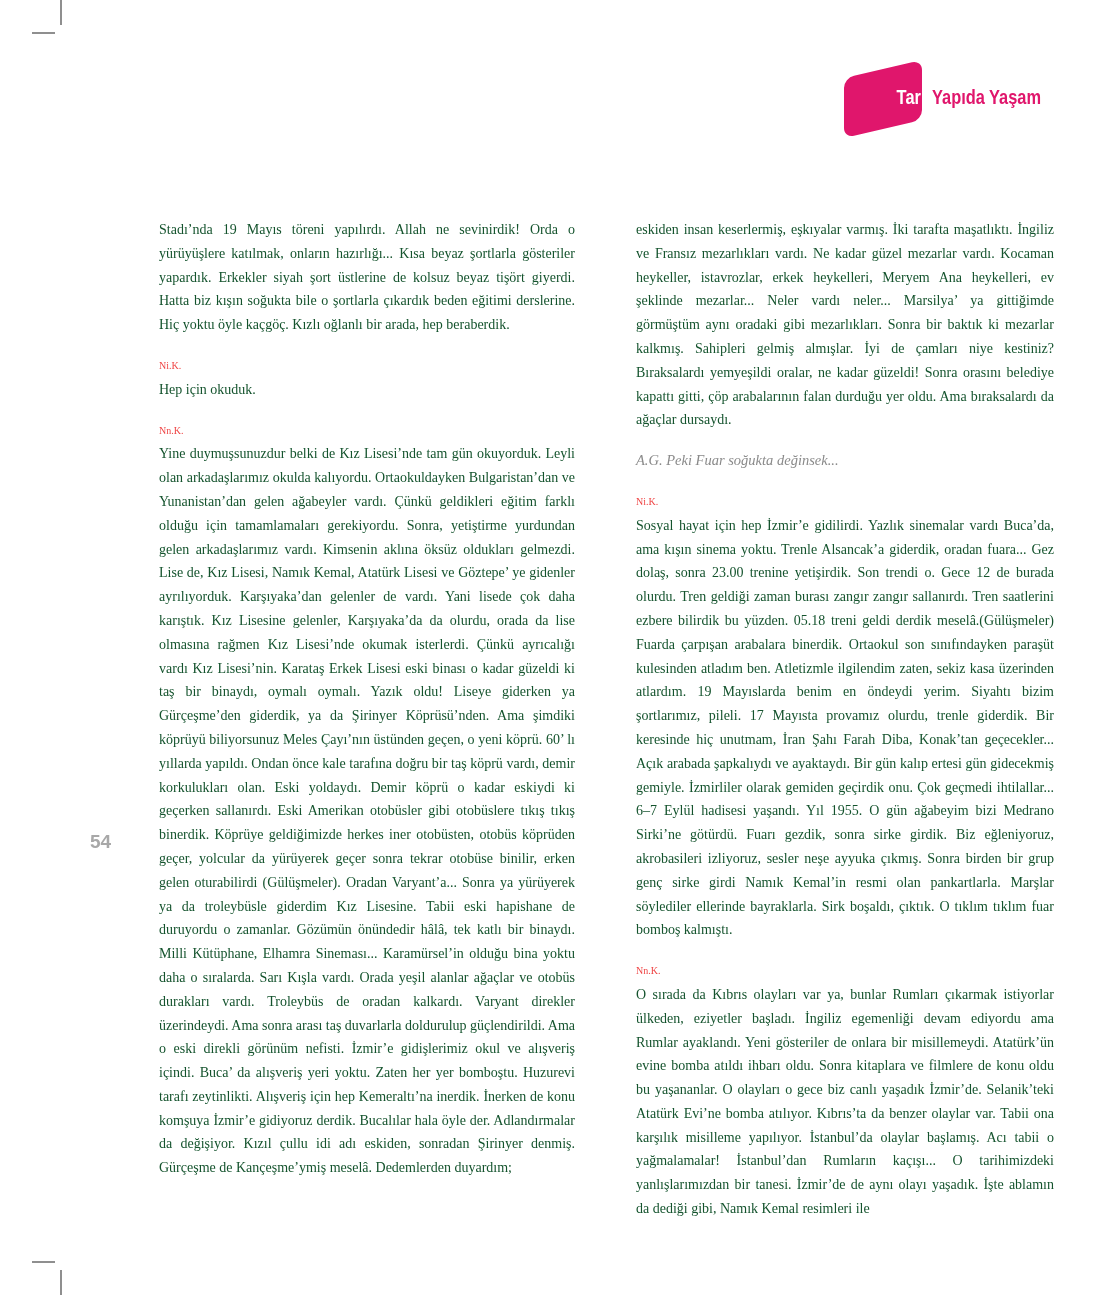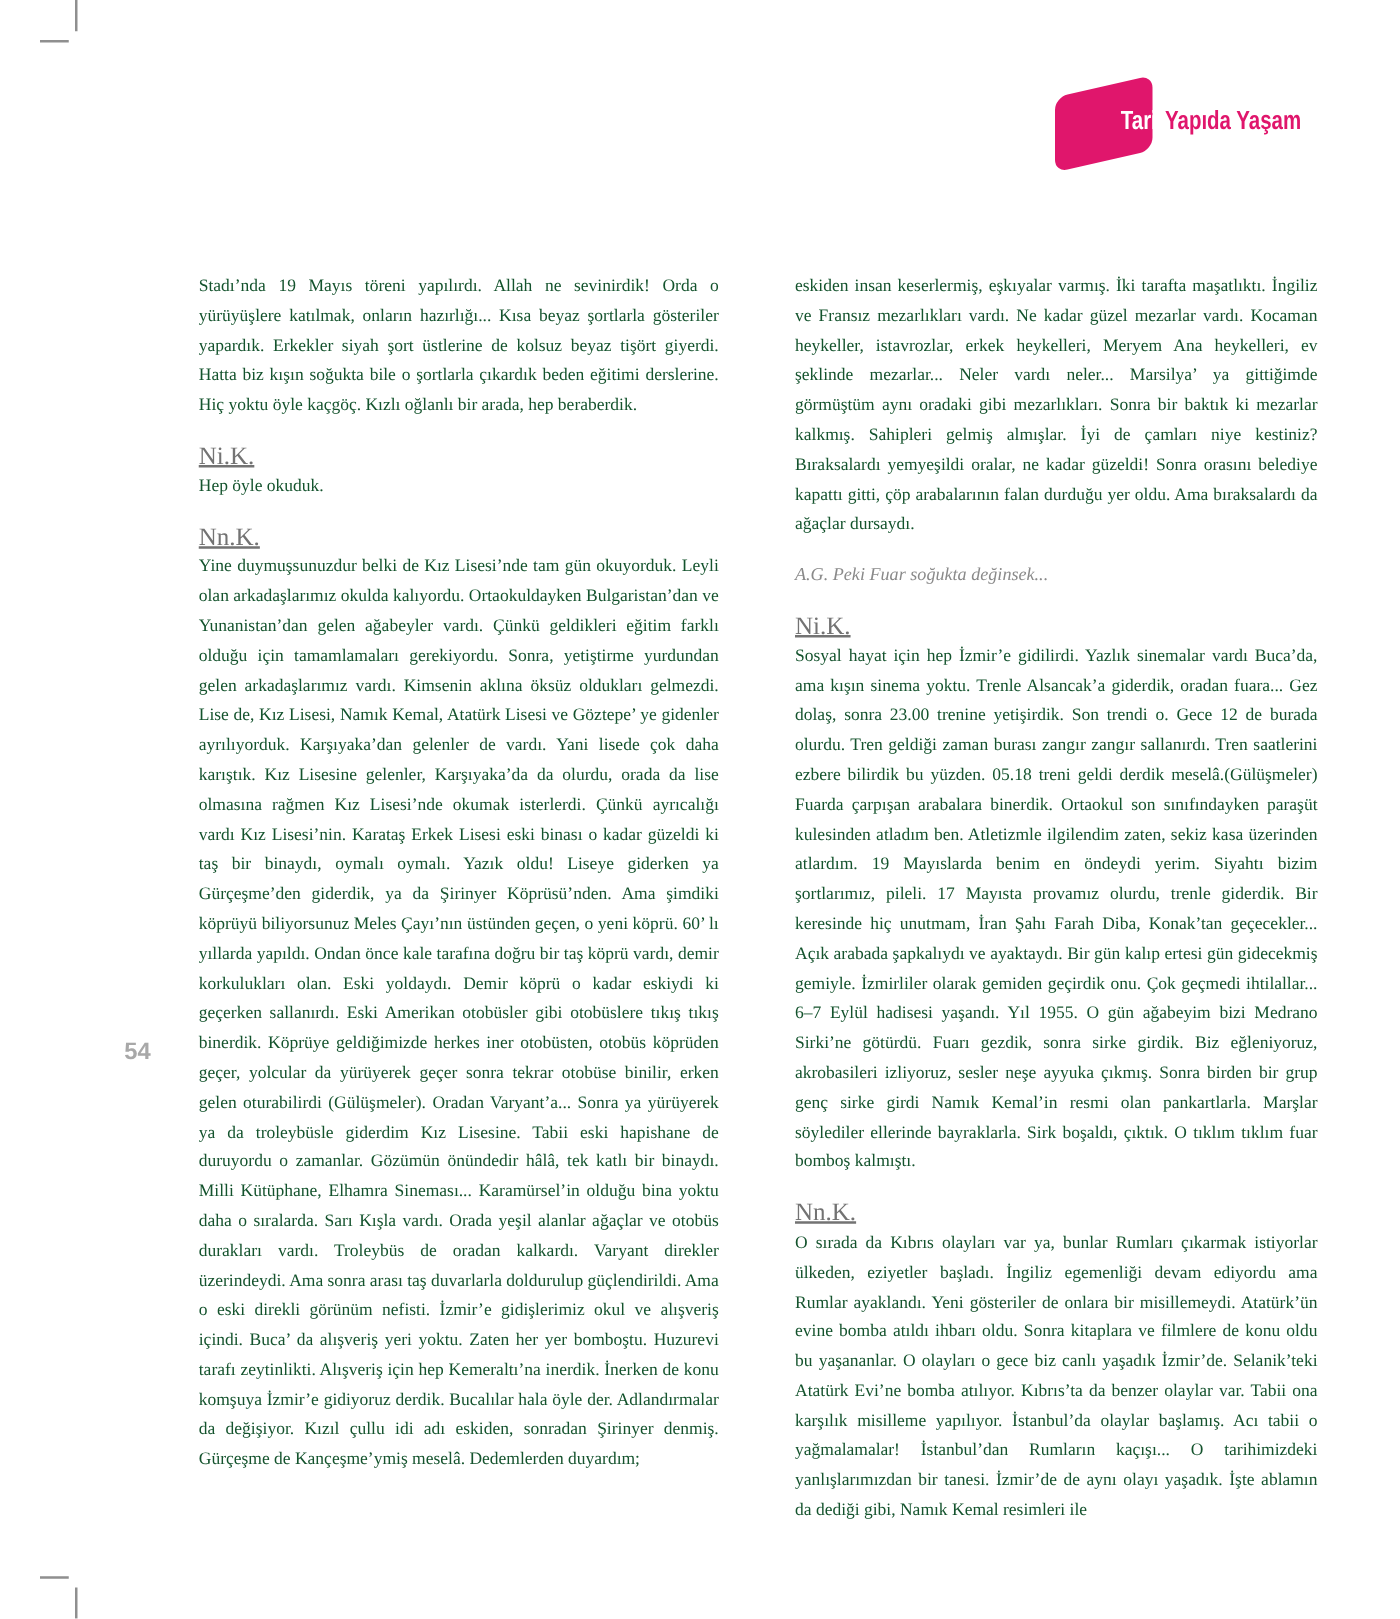--- a/index.html
+++ b/index.html
@@ -31,35 +31,35 @@
     font-family:"Liberation Sans", sans-serif; font-weight:bold;
     font-size:21px; line-height:22px; white-space:nowrap;
     transform:scaleX(0.78); transform-origin:left center;
     letter-spacing:0;
   }
   .brand-tag  { left:30px; width:70px; text-align:right; color:#ffffff; transform-origin:right center; }
   .brand-rest { left:92px; color:#e0166c; }
 
   
   .page-num {
-    position:absolute; left:58px; top:831px; width:40px; text-align:center;
+    position:absolute; left:58px; top:831px; width:40px; 
     color:#a8a8a8; font-family:"Liberation Sans", sans-serif;
     font-weight:bold; font-size:19px;
   }
 
   
   .col { position:absolute; top:218px; }
   .col-left  { left:127px; width:416px; }
   .col-right { left:604px; width:418px; }
 
   .para, .label, .question {
     margin:0; font-size:14px; line-height:23.8px;
   }
   .para { text-align:justify; color:#14532d; }
-  .label { margin-top:17px; color:#737373; font-size:20px;text-decoration:underline; }
+  .label { margin-top:17px; color:#ef4444; font-size:10px; }
   .question { margin-top:17px; color:#8a8a8a; font-style:italic; font-size:14.5px; }
 </style>
 </head>
 <body>
 
 <div class="sheet">
 
   <div class="crop crop-v tl-v"></div>
   <div class="crop crop-h tl-h"></div>
   <div class="crop crop-v tr-v"></div>
@@ -73,21 +73,21 @@
     <div class="brand-shape"></div>
     <div class="brand-text brand-tag">Tarihi</div>
     <div class="brand-text brand-rest">Yapıda Yaşam</div>
   </div>
 
   <div class="page-num">54</div>
 
   <div class="col col-left">
     <p class="para">Stadı’nda 19 Mayıs töreni yapılırdı. Allah ne sevinirdik! Orda o yürüyüşlere katılmak, onların hazırlığı... Kısa beyaz şortlarla gösteriler yapardık. Erkekler siyah şort üstlerine de kolsuz beyaz tişört giyerdi. Hatta biz kışın soğukta bile o şortlarla çıkardık beden eğitimi derslerine. Hiç yoktu öyle kaçgöç. Kızlı oğlanlı bir arada, hep beraberdik.</p>
     <p class="label">Ni.K.</p>
-    <p class="para">Hep öyle okuduk.</p>
+    <p class="para">Hep için okuduk.</p>
     <p class="label">Nn.K.</p>
     <p class="para">Yine duymuşsunuzdur belki de Kız Lisesi’nde tam gün okuyorduk. Leyli olan arkadaşlarımız okulda kalıyordu. Ortaokuldayken Bulgaristan’dan ve Yunanistan’dan gelen ağabeyler vardı. Çünkü geldikleri eğitim farklı olduğu için tamamlamaları gerekiyordu. Sonra, yetiştirme yurdundan gelen arkadaşlarımız vardı. Kimsenin aklına öksüz oldukları gelmezdi. Lise de, Kız Lisesi, Namık Kemal, Atatürk Lisesi ve Göztepe’ ye gidenler ayrılıyorduk. Karşıyaka’dan gelenler de vardı. Yani lisede çok daha karıştık. Kız Lisesine gelenler, Karşıyaka’da da olurdu, orada da lise olmasına rağmen Kız Lisesi’nde okumak isterlerdi. Çünkü ayrıcalığı vardı Kız Lisesi’nin. Karataş Erkek Lisesi eski binası o kadar güzeldi ki taş bir binaydı, oymalı oymalı. Yazık oldu! Liseye giderken ya Gürçeşme’den giderdik, ya da Şirinyer Köprüsü’nden. Ama şimdiki köprüyü biliyorsunuz Meles Çayı’nın üstünden geçen, o yeni köprü. 60’ lı yıllarda yapıldı. Ondan önce kale tarafına doğru bir taş köprü vardı, demir korkulukları olan. Eski yoldaydı. Demir köprü o kadar eskiydi ki geçerken sallanırdı. Eski Amerikan otobüsler gibi otobüslere tıkış tıkış binerdik. Köprüye geldiğimizde herkes iner otobüsten, otobüs köprüden geçer, yolcular da yürüyerek geçer sonra tekrar otobüse binilir, erken gelen oturabilirdi (Gülüşmeler). Oradan Varyant’a... Sonra ya yürüyerek ya da troleybüsle giderdim Kız Lisesine. Tabii eski hapishane de duruyordu o zamanlar. Gözümün önündedir hâlâ, tek katlı bir binaydı. Milli Kütüphane, Elhamra Sineması... Karamürsel’in olduğu bina yoktu daha o sıralarda. Sarı Kışla vardı. Orada yeşil alanlar ağaçlar ve otobüs durakları vardı. Troleybüs de oradan kalkardı. Varyant direkler üzerindeydi. Ama sonra arası taş duvarlarla doldurulup güçlendirildi. Ama o eski direkli görünüm nefisti. İzmir’e gidişlerimiz okul ve alışveriş içindi. Buca’ da alışveriş yeri yoktu. Zaten her yer bomboştu. Huzurevi tarafı zeytinlikti. Alışveriş için hep Kemeraltı’na inerdik. İnerken de konu komşuya İzmir’e gidiyoruz derdik. Bucalılar hala öyle der. Adlandırmalar da değişiyor. Kızıl çullu idi adı eskiden, sonradan Şirinyer denmiş. Gürçeşme de Kançeşme’ymiş meselâ. Dedemlerden duyardım;</p>
   </div>
 
   <div class="col col-right">
     <p class="para">eskiden insan keserlermiş, eşkıyalar varmış. İki tarafta maşatlıktı. İngiliz ve Fransız mezarlıkları vardı. Ne kadar güzel mezarlar vardı. Kocaman heykeller, istavrozlar, erkek heykelleri, Meryem Ana heykelleri, ev şeklinde mezarlar... Neler vardı neler... Marsilya’ ya gittiğimde görmüştüm aynı oradaki gibi mezarlıkları. Sonra bir baktık ki mezarlar kalkmış. Sahipleri gelmiş almışlar. İyi de çamları niye kestiniz? Bıraksalardı yemyeşildi oralar, ne kadar güzeldi! Sonra orasını belediye kapattı gitti, çöp arabalarının falan durduğu yer oldu. Ama bıraksalardı da ağaçlar dursaydı.</p>
     <p class="question">A.G. Peki Fuar soğukta değinsek...</p>
     <p class="label">Ni.K.</p>
     <p class="para">Sosyal hayat için hep İzmir’e gidilirdi. Yazlık sinemalar vardı Buca’da, ama kışın sinema yoktu. Trenle Alsancak’a giderdik, oradan fuara... Gez dolaş, sonra 23.00 trenine yetişirdik. Son trendi o. Gece 12 de burada olurdu. Tren geldiği zaman burası zangır zangır sallanırdı. Tren saatlerini ezbere bilirdik bu yüzden. 05.18 treni geldi derdik meselâ.(Gülüşmeler) Fuarda çarpışan arabalara binerdik. Ortaokul son sınıfındayken paraşüt kulesinden atladım ben. Atletizmle ilgilendim zaten, sekiz kasa üzerinden atlardım. 19 Mayıslarda benim en öndeydi yerim. Siyahtı bizim şortlarımız, pileli. 17 Mayısta provamız olurdu, trenle giderdik. Bir keresinde hiç unutmam, İran Şahı Farah Diba, Konak’tan geçecekler... Açık arabada şapkalıydı ve ayaktaydı. Bir gün kalıp ertesi gün gidecekmiş gemiyle. İzmirliler olarak gemiden geçirdik onu. Çok geçmedi ihtilallar... 6–7 Eylül hadisesi yaşandı. Yıl 1955. O gün ağabeyim bizi Medrano Sirki’ne götürdü. Fuarı gezdik, sonra sirke girdik. Biz eğleniyoruz, akrobasileri izliyoruz, sesler neşe ayyuka çıkmış. Sonra birden bir grup genç sirke girdi Namık Kemal’in resmi olan pankartlarla. Marşlar söylediler ellerinde bayraklarla. Sirk boşaldı, çıktık. O tıklım tıklım fuar bomboş kalmıştı.</p>
     <p class="label">Nn.K.</p>

